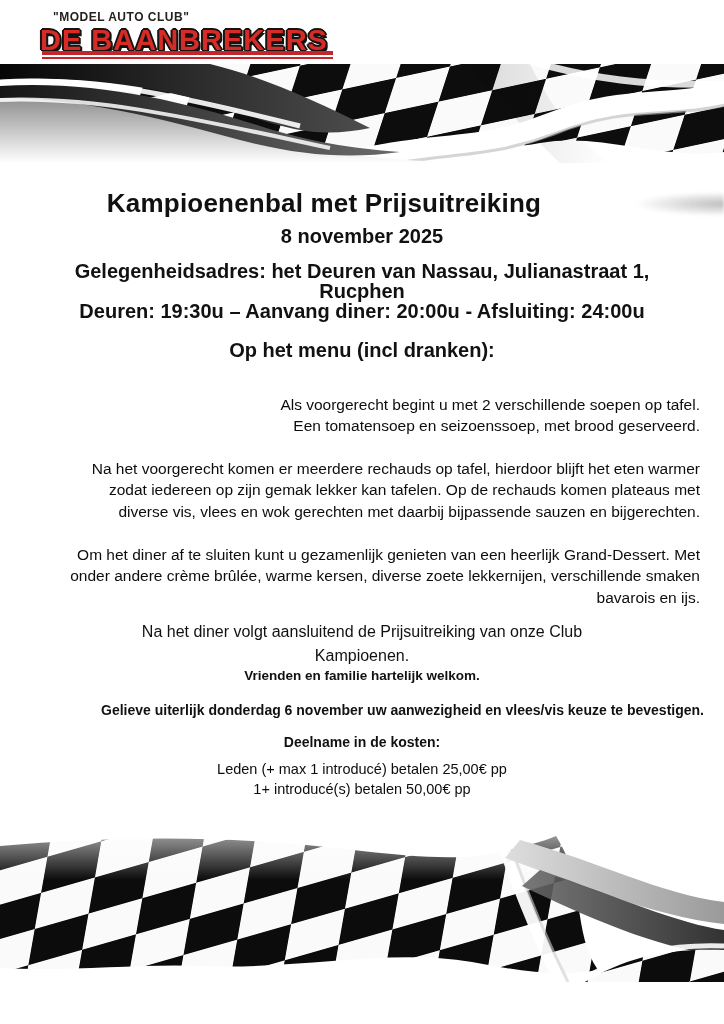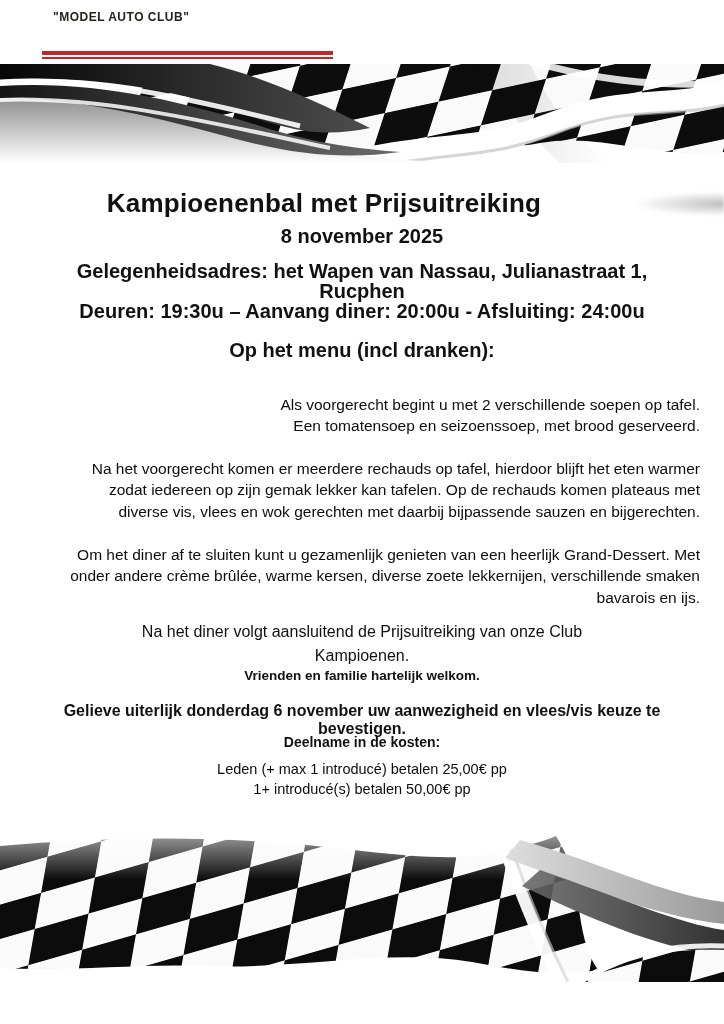--- a/index.html
+++ b/index.html
@@ -43,33 +43,34 @@
   .date-line{top:226px;}
   .address-line{top:261px;}
   .times-line{top:301px;}
   .menu-heading{top:340px;}
   .para{left:40px;width:660px;font-size:15.5px;line-height:21.5px;color:#0d0d0d;}
   .p1{top:378px;}
   .p2{top:442px;}
   .p3{top:528px;}
   .award{left:40px;top:607px;width:644px;font-size:16px;font-weight:normal;line-height:24px;}
   .welcome{left:40px;top:668px;width:644px;font-size:13.5px;font-weight:bold;}
-  .rsvp{left:20px;top:702px;width:684px;font-size:16px;font-weight:bold;}
+  .rsvp{left:20px;top:702px;width:684px;font-size:14px;font-weight:bold;text-align:right;}
   .costs-h{left:40px;top:733px;width:644px;font-size:14px;font-weight:bold;line-height:18px;}
   .costs-l{left:40px;width:644px;font-size:14.5px;line-height:19px;color:#0d0d0d;margin-top:8px;}
   .costs-1{top:752px;}
   .costs-2{top:772px;}
 </style>
 </head>
 <body>
 
 <div class="page">
 
   <header class="logo">
     <div class="logo-top">"MODEL AUTO CLUB"</div>
+    <div class="logo-main">DE BAANBREKERS</div>
     <div class="logo-rule rule-thick"></div>
     <div class="logo-rule rule-thin"></div>
   </header>
 
   <div class="banner banner-top">
     <svg width="724" height="99" viewBox="0 0 724 99" xmlns="http://www.w3.org/2000/svg">
       <defs>
         <pattern id="ckA" patternUnits="userSpaceOnUse" width="110" height="64" patternTransform="rotate(-12) skewX(-30)">
           <rect width="110" height="64" fill="#fafafa"></rect>
           <rect width="55" height="32" fill="#0d0d0d"></rect>
@@ -108,21 +109,21 @@
       <path d="M0,22 C90,16 180,36 260,62 C310,78 350,84 400,88 C350,95 300,92 240,76 C160,54 80,34 0,34 Z" fill="url(#gradDark2)"></path>
       <path d="M0,36 C100,32 200,56 330,84" fill="none" stroke="#ffffff" stroke-width="4" opacity="0.85"></path>
     </svg>
   </div>
 
   <div class="wisp"></div>
 
   <main>
     <h1 class="blk title center">Kampioenenbal met Prijsuitreiking</h1>
     <div class="blk sub center date-line">8 november 2025</div>
-    <div class="blk sub center address-line">Gelegenheidsadres: het Wapen van Nassau, Julianastraat 1, Rucphen</div>
+    <div class="blk sub center address-line">Gelegenheidsadres: het Deuren van Nassau, Julianastraat 1, Rucphen</div>
     <div class="blk sub center times-line">Deuren: 19:30u – Aanvang diner: 20:00u - Afsluiting: 24:00u</div>
     <div class="blk sub center menu-heading">Op het menu (incl dranken):</div>
     <p class="blk para p1">Als voorgerecht begint u met 2 verschillende soepen op tafel.
 Een tomatensoep en seizoenssoep, met brood geserveerd.</p>
     <p class="blk para p2">Na het voorgerecht komen er meerdere rechauds op tafel, hierdoor blijft het eten warmer
 zodat iedereen op zijn gemak lekker kan tafelen. Op de rechauds komen plateaus met
 diverse vis, vlees en wok gerechten met daarbij bijpassende sauzen en bijgerechten.</p>
     <p class="blk para p3">Om het diner af te sluiten kunt u gezamenlijk genieten van een heerlijk Grand-Dessert. Met
 onder andere crème brûlée, warme kersen, diverse zoete lekkernijen, verschillende smaken
 bavarois en ijs.</p>

